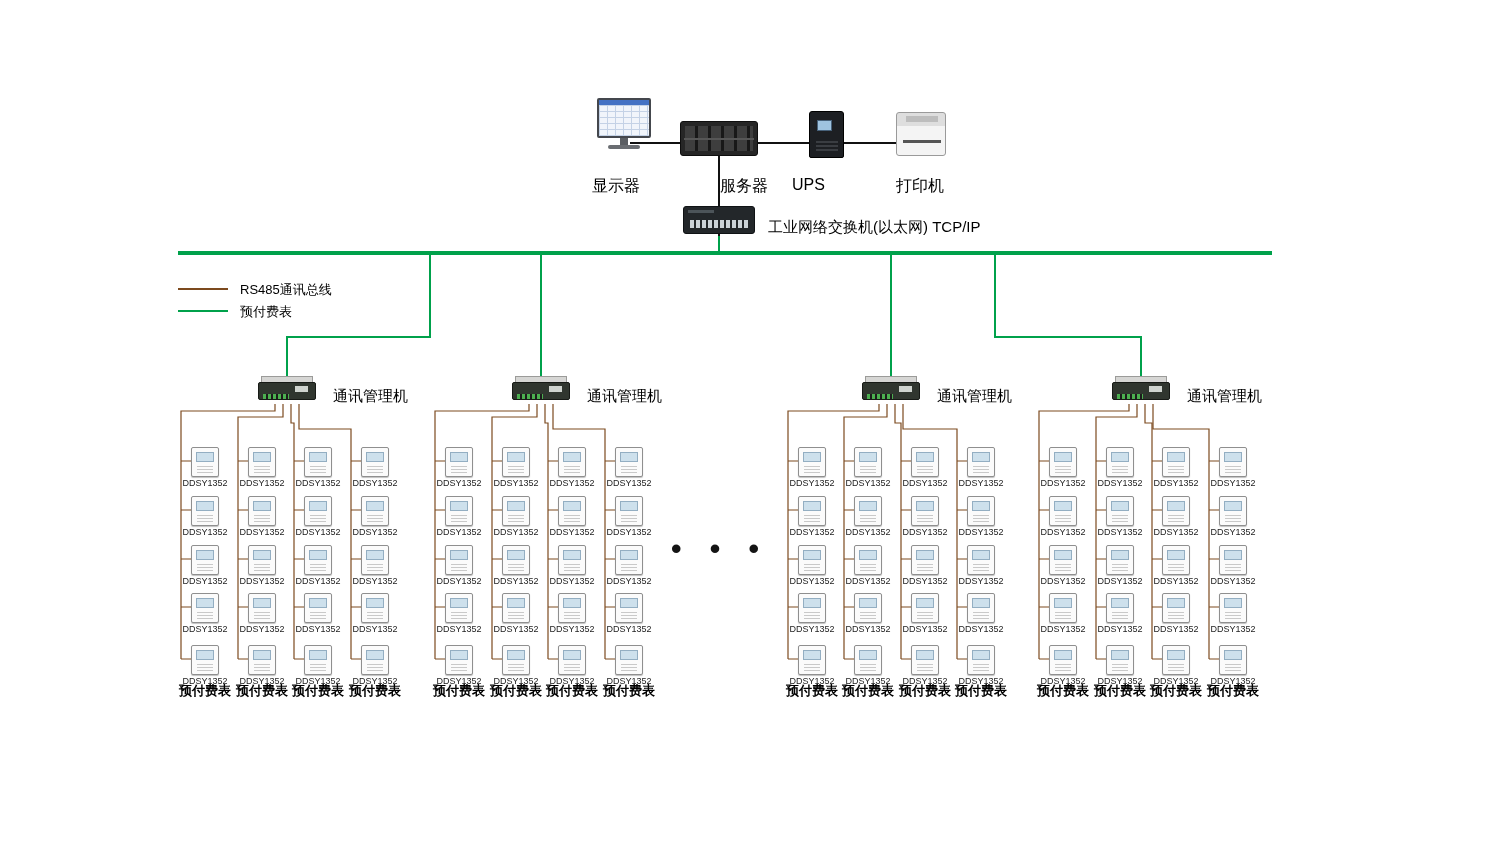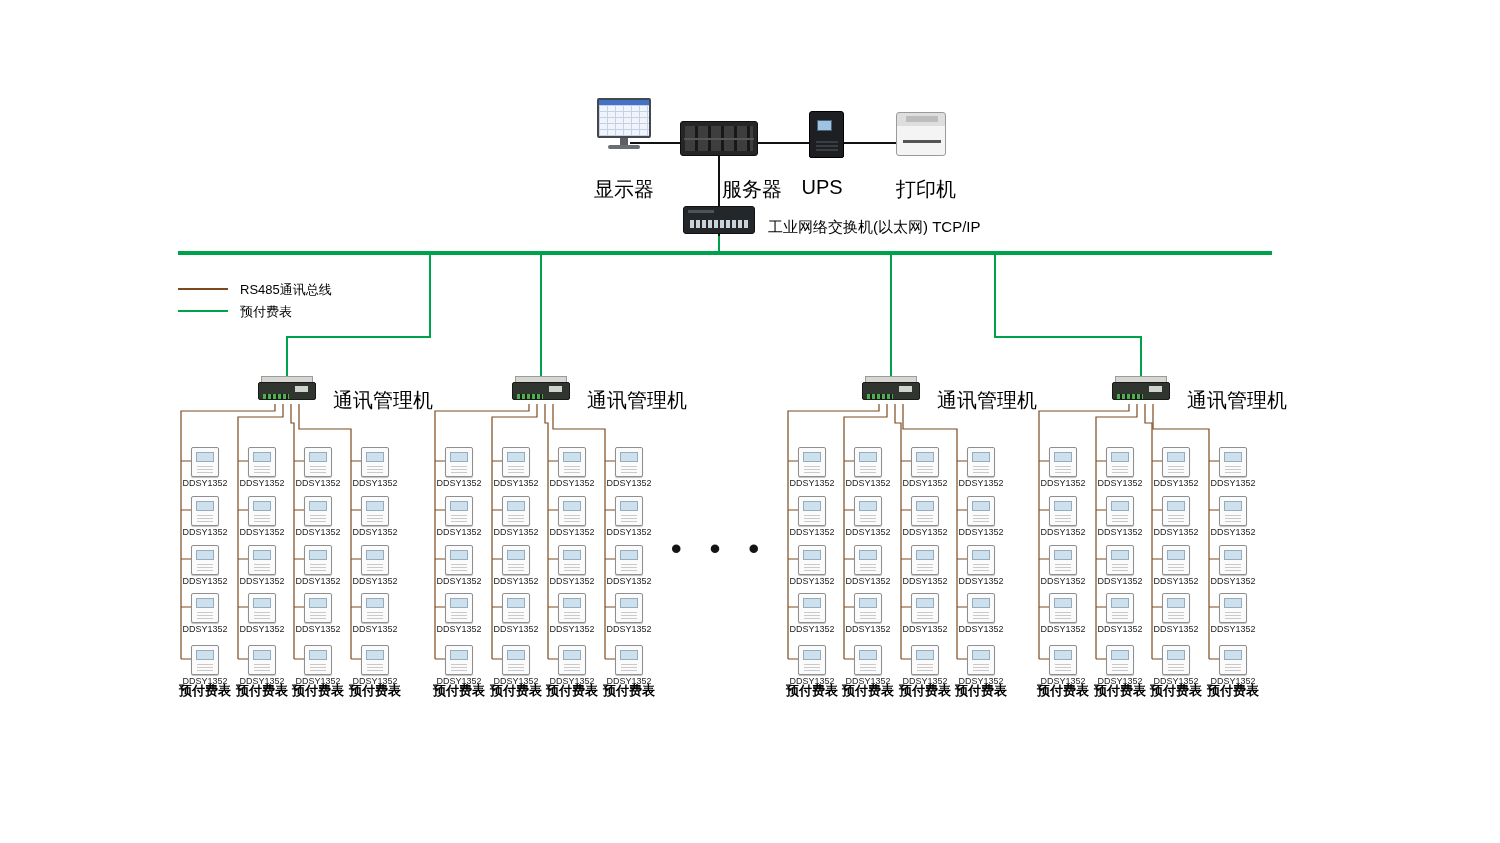--- a/index.html
+++ b/index.html
@@ -35,25 +35,25 @@
     background:linear-gradient(#dedede 0 13px,#f4f4f4 13px);}
   .printer::before{content:"";position:absolute;left:9px;top:3px;width:32px;height:6px;background:#bdbdbd}
   .printer::after{content:"";position:absolute;left:6px;top:27px;width:38px;height:3px;background:#555}
 
   .switch{position:absolute;left:683px;top:206px;width:72px;height:28px;background:#23272a;border:1px solid #0f1214;border-radius:3px}
   .switch::before{content:"";position:absolute;left:6px;right:6px;bottom:5px;height:8px;
     background:repeating-linear-gradient(90deg,#ccd3d8 0 4px,#23272a 4px 6px);}
   .switch::after{content:"";position:absolute;left:4px;top:3px;width:26px;height:3px;background:#4c5459}
 
   
-  .dev-label{position:absolute;font-size:20px;text-align:center}
+  .dev-label{position:absolute;font-size:16px;}
   .switch-label{position:absolute;font-size:15px;white-space:nowrap}
   .legend-line{position:absolute;width:50px;height:2px}
   .legend-text{position:absolute;font-size:13px;white-space:nowrap}
-  .mgr-label{position:absolute;font-size:20px;white-space:nowrap}
+  .mgr-label{position:absolute;font-size:15px;white-space:nowrap}
   .model-label{position:absolute;width:48px;font-size:9px;text-align:center;color:#1c1c1c}
   .col-label{position:absolute;width:64px;font-size:13px;font-weight:600;text-align:center}
   .ellipsis{position:absolute;left:666px;top:532px;width:108px;text-align:center;font-size:30px;font-weight:bold;letter-spacing:10px;color:#141414}
 
   
   .mgr{position:absolute;width:58px;height:28px}
   .mgr-lid{position:absolute;left:3px;top:0;width:52px;height:7px;background:#d6d6d4;border:1px solid #9b9b99}
   .mgr-body{position:absolute;left:0;top:6px;width:58px;height:18px;background:#30362f;border:1px solid #171a16;border-radius:2px}
   .mgr-ports{position:absolute;left:5px;top:18px;width:26px;height:5px;
     background:repeating-linear-gradient(90deg,#4caf50 0 3px,#1c1c1c 3px 5px);}

